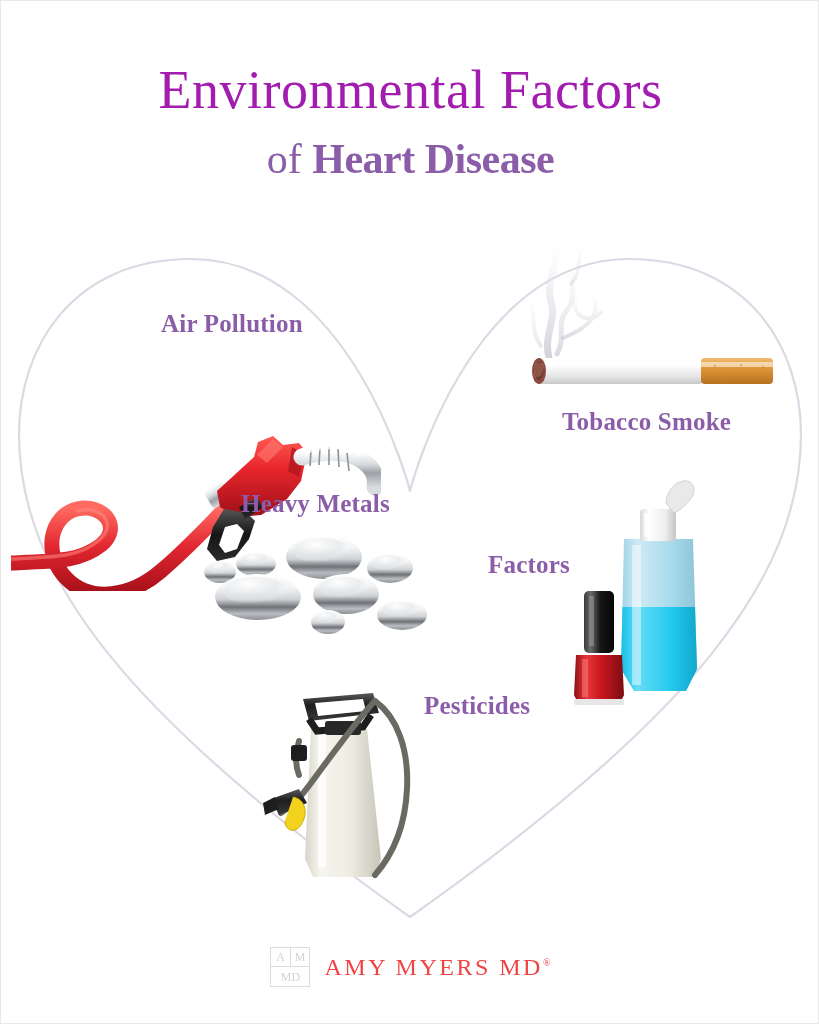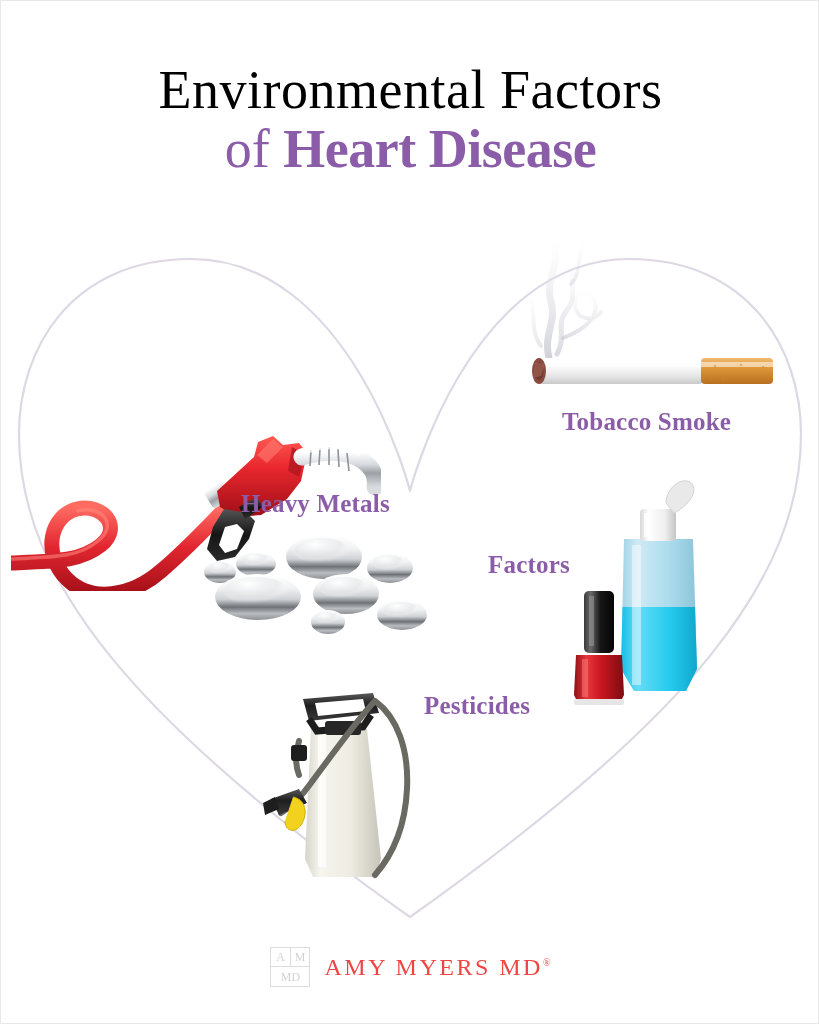--- a/index.html
+++ b/index.html
@@ -27,30 +27,30 @@
     left: 0;
     width: 819px;
     text-align: center;
     line-height: 1.02;
   }
   .title-line1 {
     display: block;
     font-family: "Liberation Serif", serif;
     font-size: 54px;
     letter-spacing: 0.5px;
-    color: #000000;
+    color: #a21caf;
     font-weight: 400;
   }
   .title-line2 {
     display: block;
     font-family: "Liberation Serif", serif;
-    font-size: 54px;
+    font-size: 42px;
     color: #8B5DA8;
     font-weight: 400;
-    margin-top: 4px;
+    margin-top: 20px;
   }
   .title-strong {
     font-weight: 700;
     letter-spacing: -0.5px;
   }
 
   
   .heart-svg {
     position: absolute;
     left: 0;
@@ -396,17 +396,18 @@
         <div class="logo-cell">A</div>
         <div class="logo-cell">M</div>
       </div>
       <div class="logo-row">
         <div class="logo-cell">MD</div>
       </div>
     </div>
     <div class="logo-wordmark"><span>AMY MYERS MD</span><span class="logo-reg">®</span></div>
   </div>
 
+<div class="label label-air" style="color: rgb(139, 93, 168);">Air Pollution</div>
     <div class="label label-heavy" style="color: rgb(139, 93, 168);">Heavy Metals</div>
     <div class="label label-tobacco" style="color: rgb(139, 93, 168);">Tobacco Smoke</div>
     <div class="label label-solvents" style="color: rgb(139, 93, 168);">Factors</div>
     <div class="label label-pesticide" style="color: rgb(139, 93, 168);">Pesticides</div>
   </div>
 
 </body></html>

